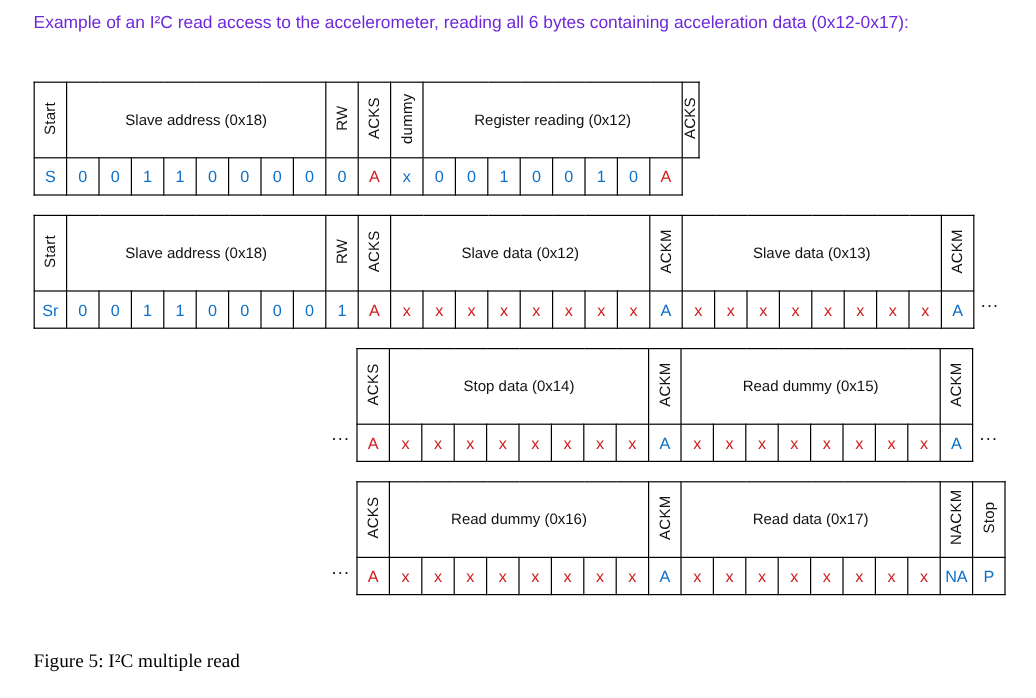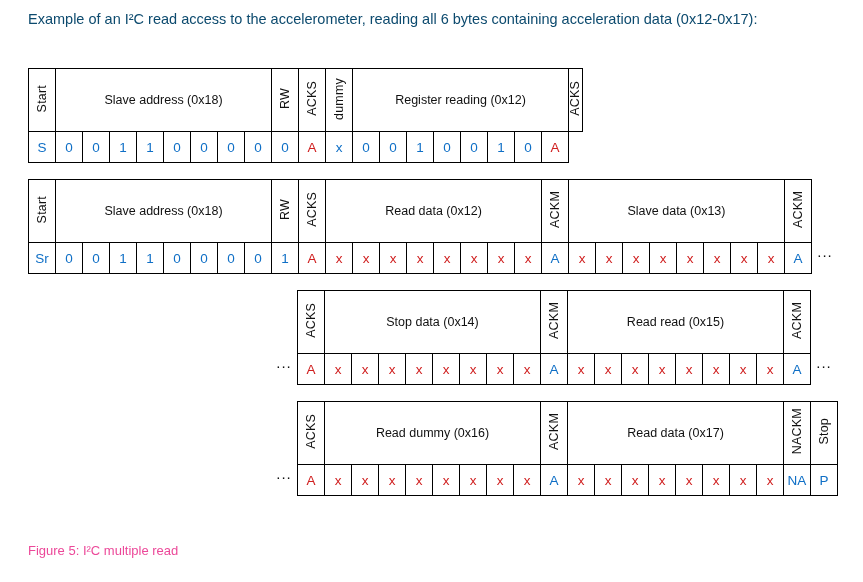--- a/index.html
+++ b/index.html
@@ -15,28 +15,29 @@
     position: relative;
     overflow: hidden;
   }
   .intro {
     position: absolute;
     left: 28px;
     top: 8px;
     width: 810px;
     font-size: 14.5px;
     line-height: 1.55;
-    color: #0c4a6e;
+    color: #6d28d9;
   }
   .caption {
     position: absolute;
     left: 28px;
     top: 543px;
-    font-size: 13px;
-    color: #ec4899;
+    font-size: 16px;
+    color: #000000;
+    font-family: Liberation Serif, serif;
   }
 
   .diagram {
     position: absolute;
     left: 28px;
     top: 68px;
     width: 810px;
   }
 
   .row-block {
@@ -141,21 +142,21 @@
   </div>
 
   <div class="row-block" style="margin-left:0px;">
     <table class="frame">
       <tbody>
           <tr class="labels">
         <td class="vert"><span>Start</span></td>
         <td colspan="8">Slave address (0x18)</td>
         <td class="vert"><span>RW</span></td>
         <td class="vert"><span>ACKS</span></td>
-        <td colspan="8">Read data (0x12)</td>
+        <td colspan="8">Slave data (0x12)</td>
         <td class="vert"><span>ACKM</span></td>
         <td colspan="8">Slave data (0x13)</td>
         <td class="vert"><span>ACKM</span></td>
       </tr>
       <tr class="values">
         <td class="bitcell blue">Sr</td>
         <td class="bitcell blue">0</td>
         <td class="bitcell blue">0</td>
         <td class="bitcell blue">1</td>
         <td class="bitcell blue">1</td>
@@ -190,21 +191,21 @@
   </div>
 
   <div class="row-block" style="margin-left:243px;">
     <div class="ellipsis-left">...</div>
     <table class="frame">
       <tbody>
           <tr class="labels">
         <td class="vert"><span>ACKS</span></td>
         <td colspan="8">Stop data (0x14)</td>
         <td class="vert"><span>ACKM</span></td>
-        <td colspan="8">Read read (0x15)</td>
+        <td colspan="8">Read dummy (0x15)</td>
         <td class="vert"><span>ACKM</span></td>
       </tr>
       <tr class="values">
         <td class="bitcell red">A</td>
         <td class="bitcell red">x</td>
         <td class="bitcell red">x</td>
         <td class="bitcell red">x</td>
         <td class="bitcell red">x</td>
         <td class="bitcell red">x</td>
         <td class="bitcell red">x</td>

